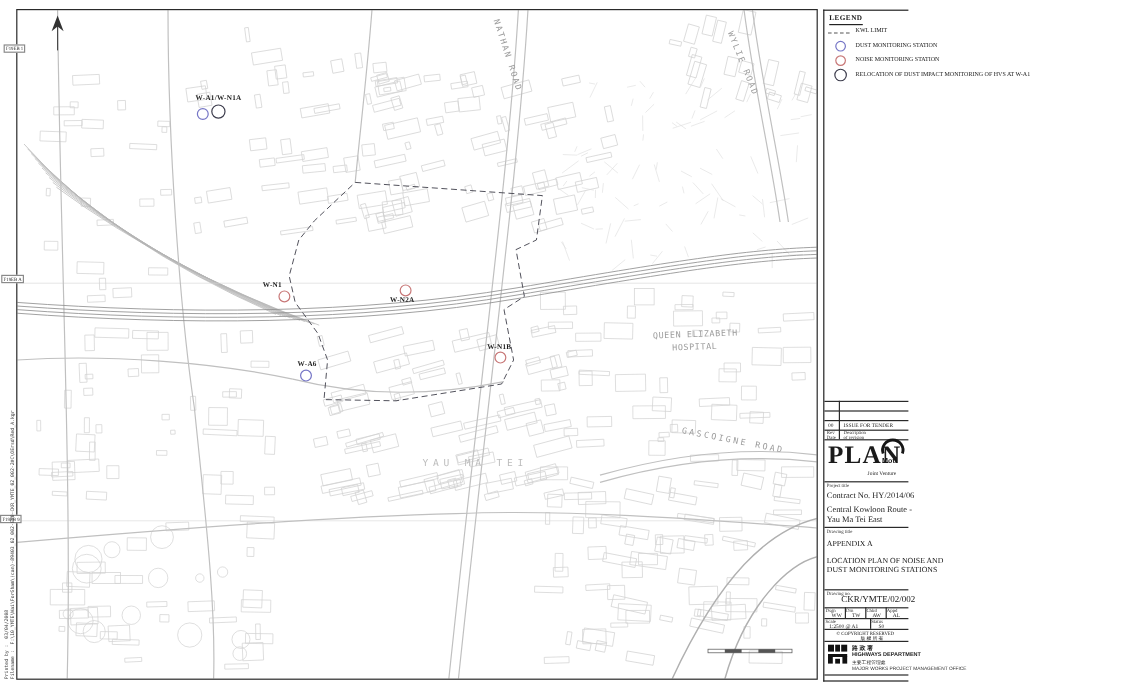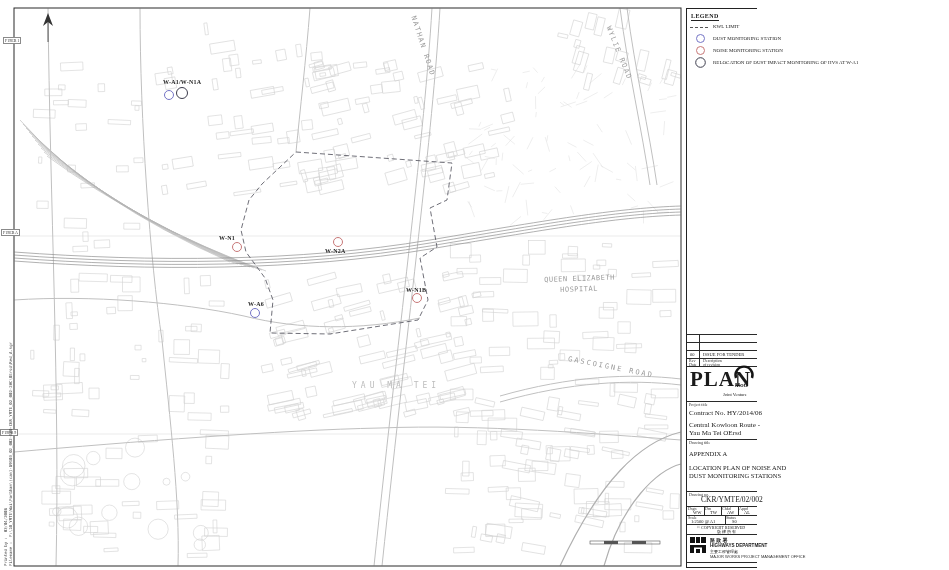--- a/index.html
+++ b/index.html
@@ -680,21 +680,21 @@
     <svg class="abs" style="left:44px;top:352px" width="26" height="24">
       <path d="M5,17 A 8.5 8.5 0 1 1 21,17" fill="none" stroke="#151515" stroke-width="2.4"></path>
     </svg>
     <div class="mott">Mott</div>
     <div class="abs t4" style="left:36px;top:383px">Joint Venture</div>
     <div class="hl" style="top:392px"></div>
 
     <div class="abs t3 lab" style="left:2px;top:394px">Project title</div>
     <div class="abs t7" style="left:2px;top:401px">Contract No. HY/2014/06</div>
     <div class="abs t7" style="left:2px;top:413px">Central Kowloon Route -</div>
-    <div class="abs t7" style="left:2px;top:421px">Yau Ma Tei OErsd</div>
+    <div class="abs t7" style="left:2px;top:421px">Yau Ma Tei East</div>
     <div class="hl" style="top:430px"></div>
 
     <div class="abs t3 lab" style="left:2px;top:432px">Drawing title</div>
     <div class="abs t6" style="left:2px;top:441px">APPENDIX A</div>
     <div class="abs t6" style="left:2px;top:455px">LOCATION PLAN OF NOISE AND</div>
     <div class="abs t6" style="left:2px;top:463px">DUST MONITORING STATIONS</div>
     <div class="hl" style="top:482px"></div>
 
     <div class="abs t3 lab" style="left:2px;top:484px">Drawing no.</div>
     <div class="abs mono" style="left:14px;top:486px;font-size:7.5px">CKR/YMTE/02/002</div>

